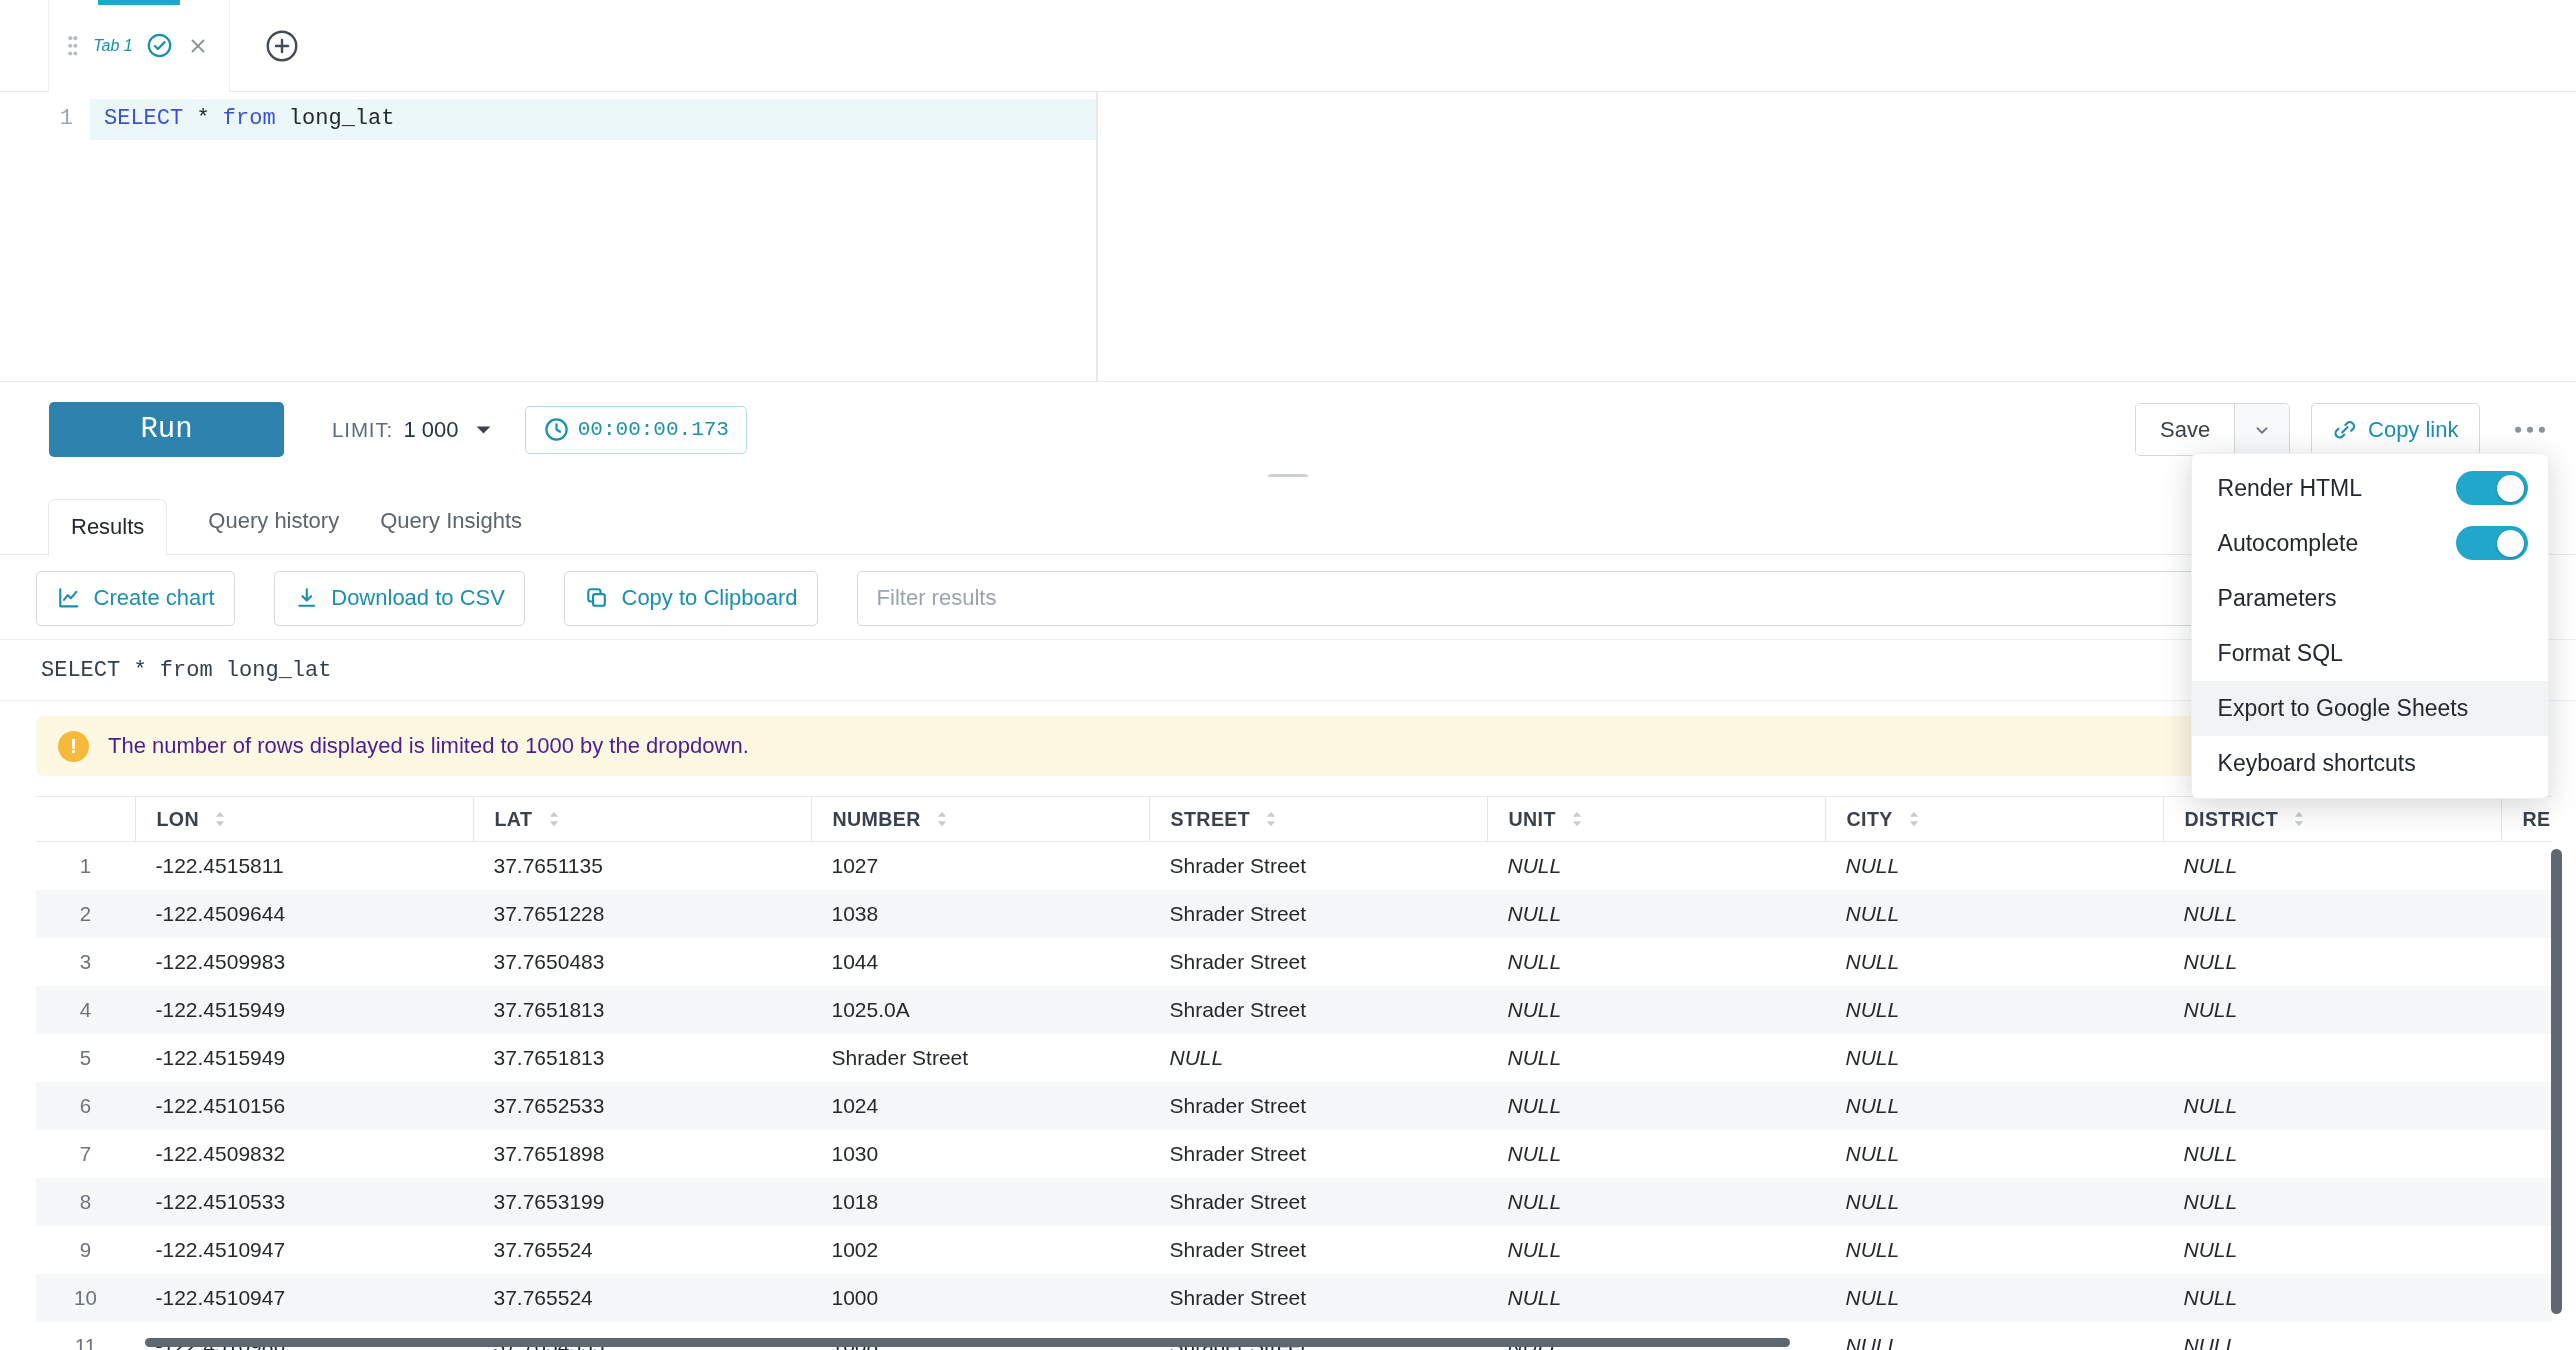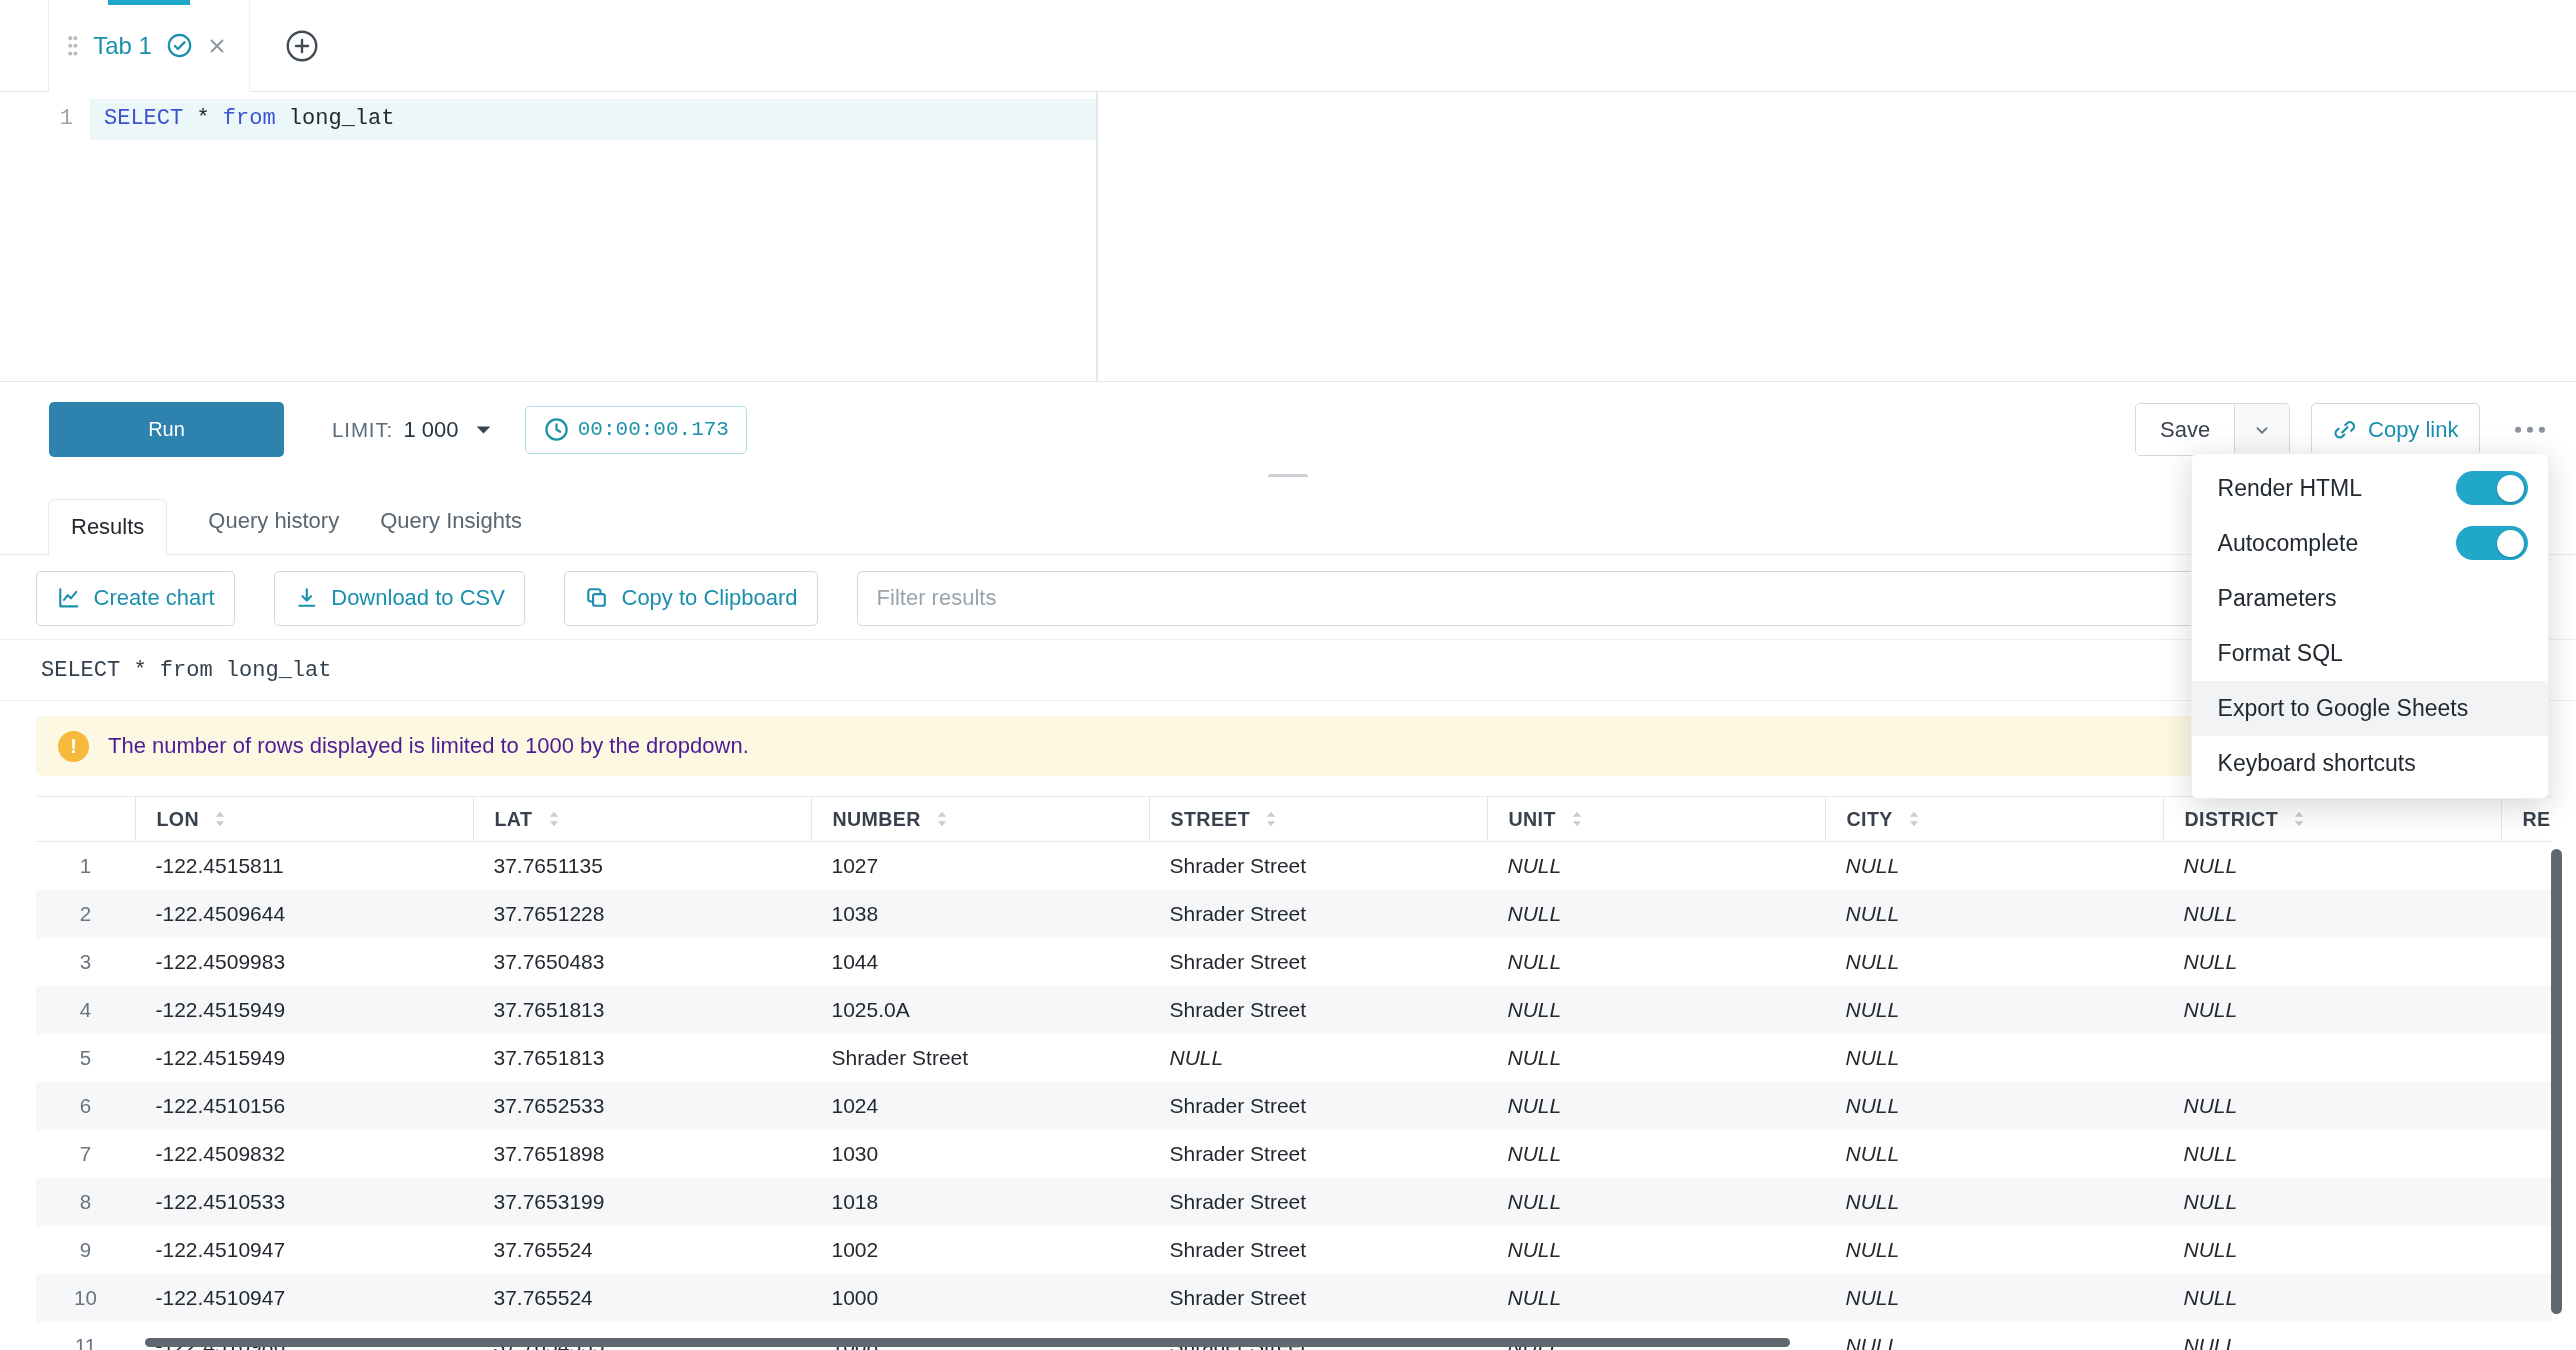--- a/index.html
+++ b/index.html
@@ -10,37 +10,37 @@
   html,body{width:2576px;height:1350px;}
   body{font-family:"Liberation Sans",sans-serif;background:#fff;color:#24292f;overflow:hidden;}
   svg{display:block;}
   .icon-stroke{fill:none;stroke:currentColor;stroke-width:2;stroke-linecap:round;stroke-linejoin:round;}
   #app{position:relative;width:2576px;height:1350px;overflow:hidden;background:#fff;}
 
   
   #tabbar{position:absolute;top:0;left:0;right:0;height:92px;display:flex;align-items:stretch;border-bottom:1.7px solid #e8eaed;background:#fff;padding-left:48px;}
   .tab{position:relative;display:flex;align-items:center;gap:13.6px;padding:0 20.5px 0 17px;border-left:1.7px solid #eceff1;border-right:1.7px solid #eceff1;margin-bottom:-1.7px;border-bottom:1.7px solid #fff;background:#fff;cursor:pointer;}
   .tab-indicator{position:absolute;top:0;left:50%;transform:translateX(-50%);width:82px;height:5.1px;background:var(--accent);}
-  .tab-label{font-size:24px;color:var(--accent-text);}
+  .tab-label{font-size:16px;color:var(--accent-text);font-style:italic;}
   .drag{color:#b8bec6;}
   .closex{color:#8b939c;}
   .checkcircle{color:var(--accent-text);}
   .addtab{display:flex;align-items:center;margin-left:34px;color:#434b54;cursor:pointer;}
 
   
   #editor{position:absolute;top:92px;left:0;right:0;height:290px;border-bottom:1.7px solid #e6e9ec;background:#fff;}
   .gutter{position:absolute;top:0;left:0;width:90px;height:100%;text-align:right;padding:13.6px 17px 0 0;color:#9aa5b1;font-family:"Liberation Mono",monospace;font-size:22px;}
   .active-line{position:absolute;left:90px;top:6.8px;width:1006px;height:41px;background:#ecf7fa;}
   .code-line{position:absolute;left:104px;top:13.6px;font-family:"Liberation Mono",monospace;font-size:22px;white-space:pre;color:#24292f;}
   .kw{color:var(--keyword);}
   .split{position:absolute;left:1096px;top:0;width:1.7px;height:100%;background:#e6e9ec;}
 
   
   #toolbar{position:absolute;top:382px;left:0;right:0;height:95px;display:flex;align-items:center;padding:0 27px 0 49px;background:#fff;}
-  #run-button{width:235px;height:55px;background:var(--run-button);color:#fff;font-size:20px;border:none;border-radius:5.1px;display:flex;align-items:center;justify-content:center;cursor:pointer;font-family:Liberation Sans, sans-serif;}
+  #run-button{width:235px;height:55px;background:var(--run-button);color:#fff;font-size:29px;border:none;border-radius:5.1px;display:flex;align-items:center;justify-content:center;cursor:pointer;font-family:Liberation Mono, monospace;}
   .limit{display:flex;align-items:center;gap:10.2px;margin-left:48px;cursor:pointer;}
   .limit-label{font-size:20.5px;color:#5a6b7b;letter-spacing:0.9px;}
   .limit-value{font-size:22px;color:#273645;}
   .limit-caret{margin-left:5.1px;color:#39434d;}
   .timer{display:flex;align-items:center;gap:8px;margin-left:32px;height:48px;padding:0 17px;border:1.7px solid #ade0e9;border-radius:5.1px;color:#1d93a7;}
   .timer-text{font-family:"Liberation Mono",monospace;font-size:21px;}
   .save-group{margin-left:auto;display:flex;height:53px;border:1.7px solid #d3d8dd;border-radius:5.1px;overflow:hidden;justify-content:flex-end;}
   .save-main{padding:0 24px;display:flex;align-items:center;font-size:22px;color:#39424c;background:#fff;cursor:pointer;}
   .save-caret{width:55px;display:flex;align-items:center;justify-content:center;border-left:1.7px solid #d3d8dd;background:#f7f9fa;color:#6e7781;cursor:pointer;}
   .copy-link{margin:0 31px 0 20.5px;height:53px;border:1.7px solid #d3d8dd;border-radius:5.1px;padding:0 20.5px;display:flex;align-items:center;gap:10.2px;color:var(--accent-text);font-size:22px;background:#fff;cursor:pointer;}

